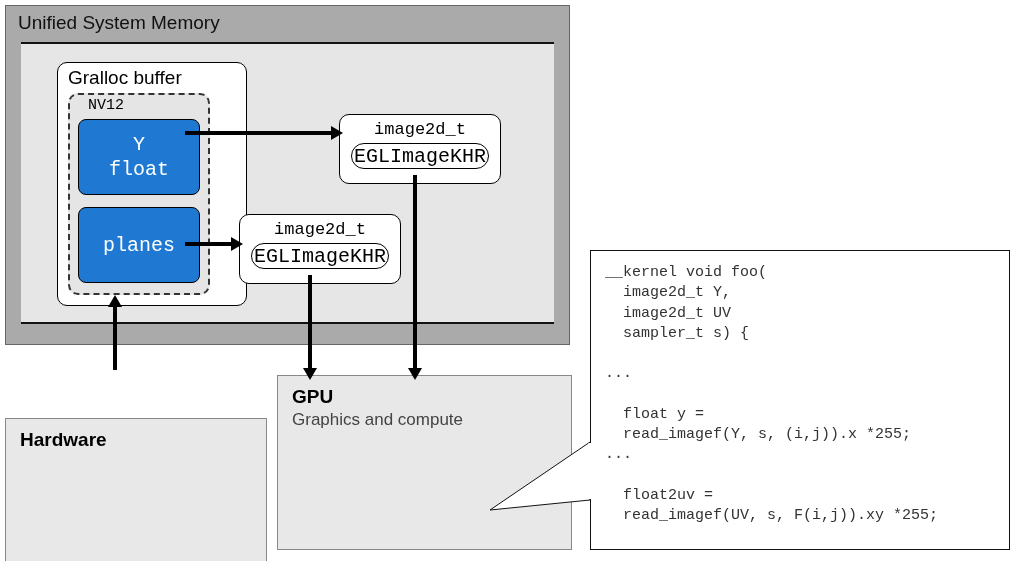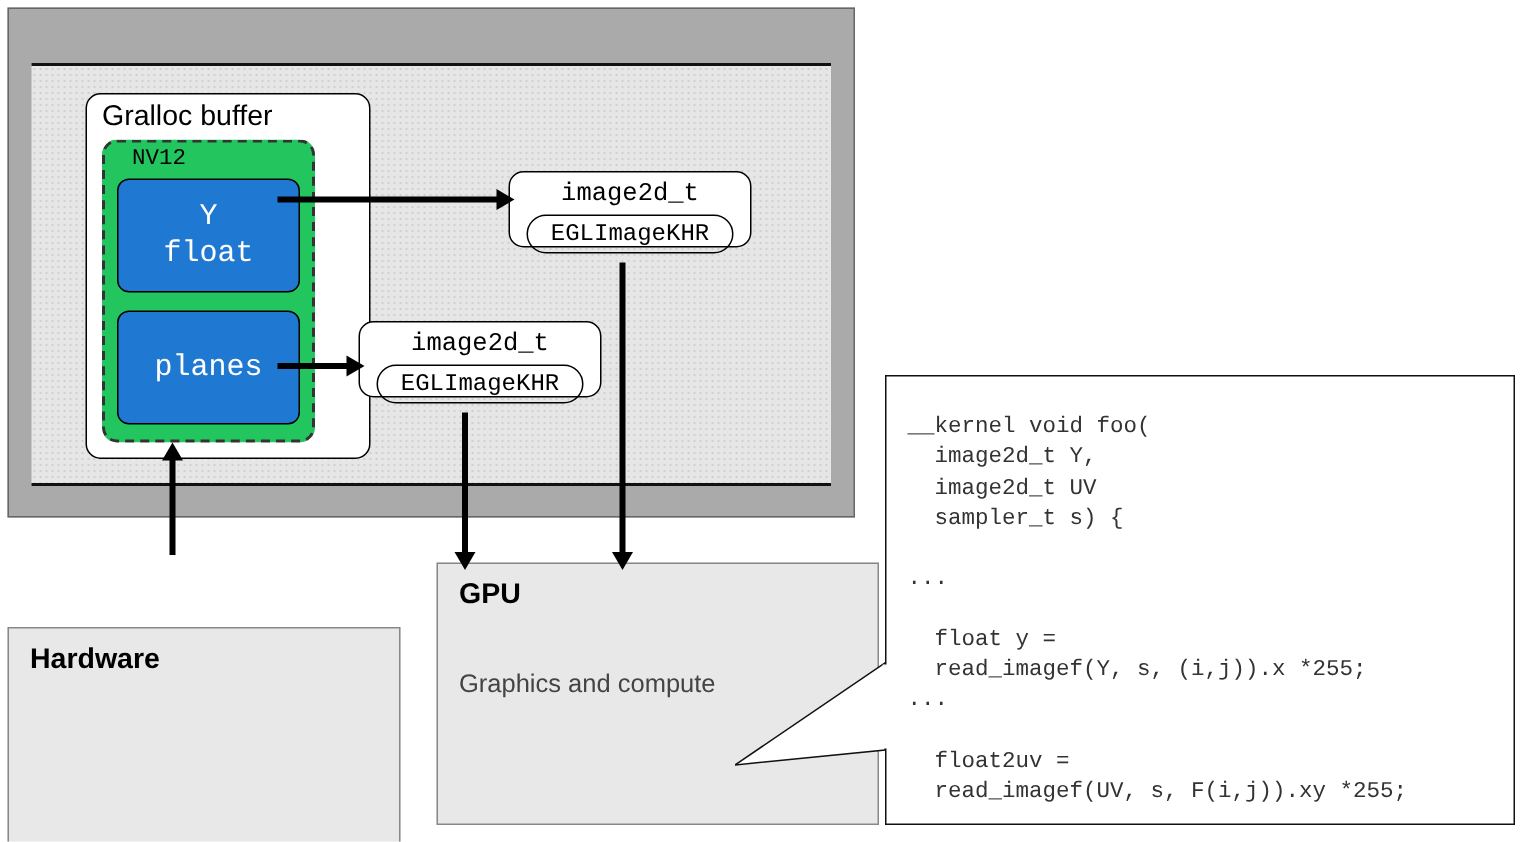--- a/index.html
+++ b/index.html
@@ -58,21 +58,21 @@
       font-size: 19px;
     }
     .nv12-box {
       position: absolute;
       left: 10px;
       top: 30px;
       width: 142px;
       height: 202px;
       border: 2px dashed #333;
       border-radius: 10px;
-      background: #22c55e;
+      background: #e5e5e5;
     }
     .nv12-label {
       position: absolute;
       left: 18px;
       top: 2px;
       font-family: "Courier New", monospace;
       font-size: 15px;
     }
     .plane-box {
       position: absolute;
@@ -90,79 +90,78 @@
       flex-direction: column;
       justify-content: center;
       line-height: 1.25;
     }
     .y-plane { top: 24px; }
     .uv-plane { top: 112px; }
 
     .img-box {
       position: absolute;
       width: 162px;
-      height: 51px;
+      height: 70px;
       background: #fff;
       border: 1px solid #000;
       border-radius: 10px;
       font-family: "Courier New", monospace;
       text-align: center;
     }
     .img-top { left: 318px; top: 70px; }
     .img-bot { left: 218px; top: 170px; }
     .img-top-label, .img-bot-label {
       margin-top: 5px;
       font-size: 17px;
     }
     .egl-pill {
       margin: 4px auto 0;
       width: 138px;
       height: 26px;
       border: 1px solid #000;
       border-radius: 13px;
-      font-size: 16px;
+      font-size: 20px;
       line-height: 25px;
     }
 
     .hardware, .gpu {
       position: absolute;
       top: 375px;
       height: 175px;
       background: #e8e8e8;
       border: 1px solid #888;
     }
     .hardware { left: 5px; width: 262px; margin-top: 43px; }
-    .gpu { left: 291px; width: 295px; padding-left: 12px; }
+    .gpu { left: 277px; width: 295px; padding-left: 12px; }
     .hw-title, .gpu-title {
       position: absolute;
       left: 14px;
       top: 10px;
       font-size: 19px;
       font-weight: 700;
     }
     .gpu-sub {
       position: absolute;
       left: 14px;
       top: 34px;
       font-size: 17px;
       color: #444;
-      margin-top: 36px;
     }
 
     .code-box {
       position: absolute;
       left: 590px;
       top: 250px;
       width: 420px;
       height: 300px;
       background: #fff;
       border: 1px solid #111;
       font-family: "Courier New", monospace;
       font-size: 15px;
-      padding: 24px 14px;
+      padding: 12px 14px;
       white-space: pre;
       line-height: 1.35;
       color: #333;
     }
     .callout-tail {
       position: absolute;
       left: 490px;
       top: 440px;
       pointer-events: none;
     }
@@ -212,20 +211,21 @@
 
     
     .a5-v { left: 113px; top: 305px; width: 4px; height: 65px; }
     .a5-head { left: 108px; top: 295px; }
 
   </style>
 </head>
 <body>
 
 <div class="usm">
+  <div class="usm-title">Unified System Memory</div>
 
   <div class="inner-region">
 
     <div class="gralloc">
       <div class="gralloc-title">Gralloc buffer</div>
       <div class="nv12-box">
         <div class="nv12-label">NV12</div>
         <div class="plane-box y-plane">
           <span>Y</span>
           <span>float</span>

